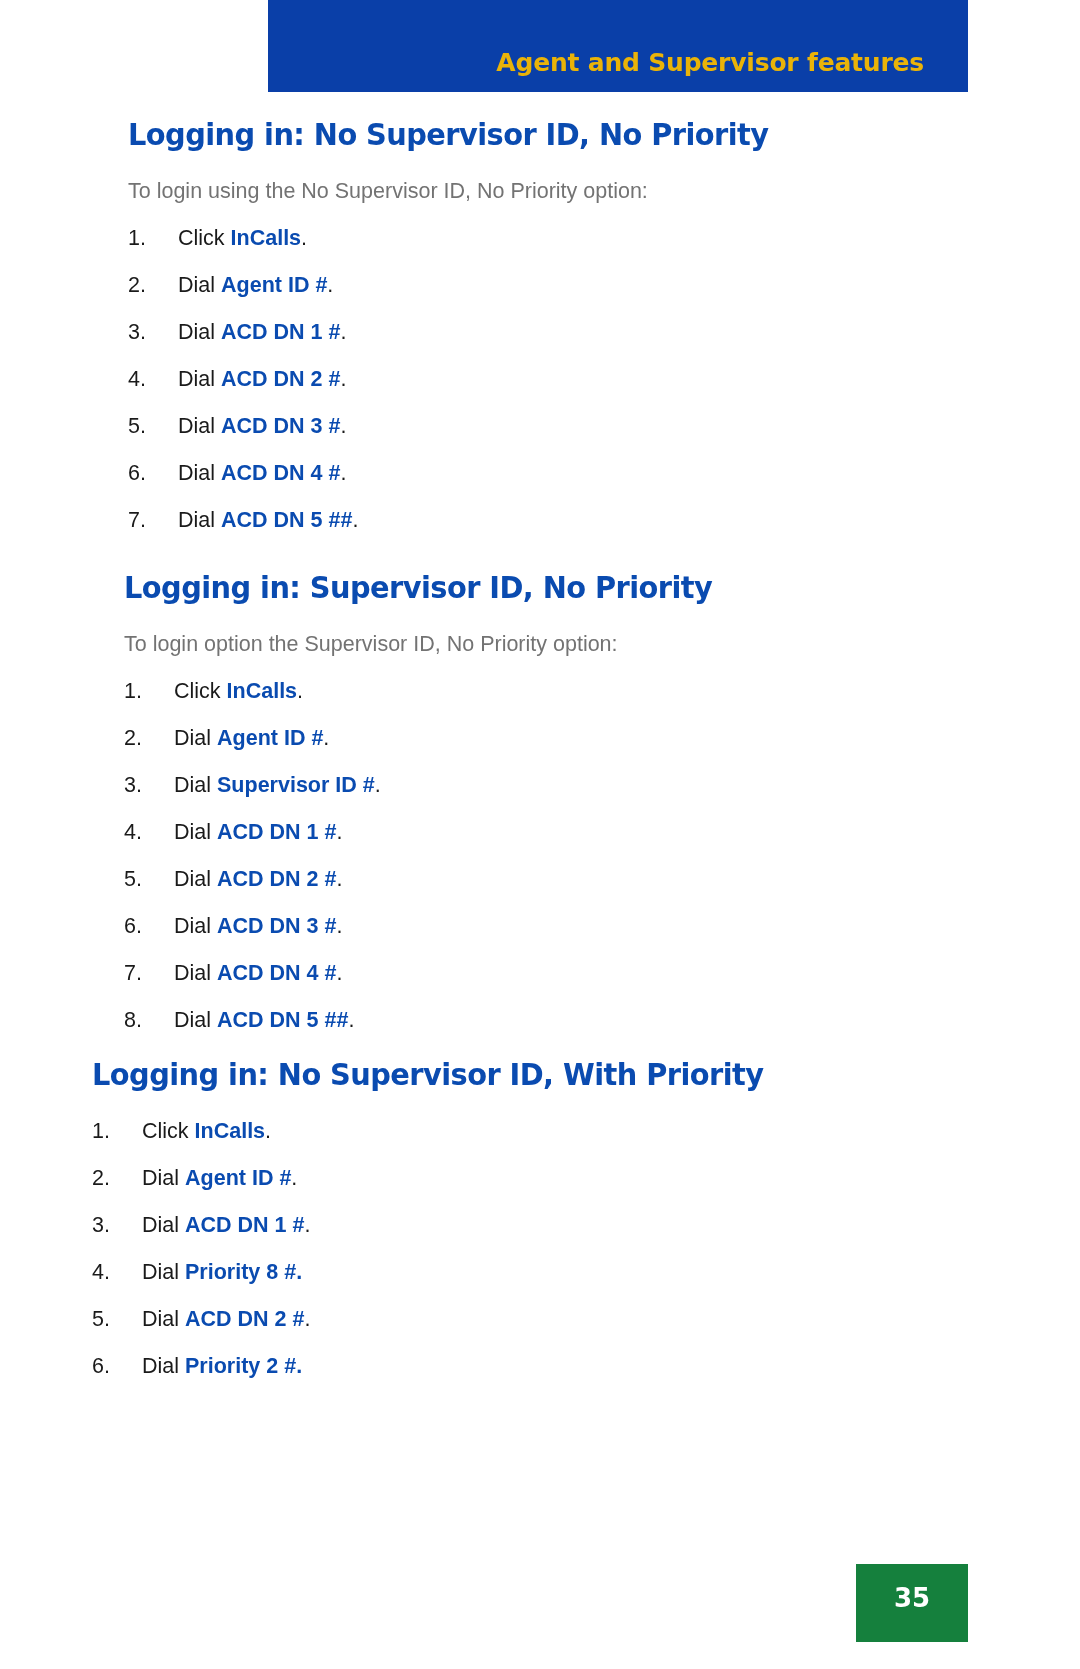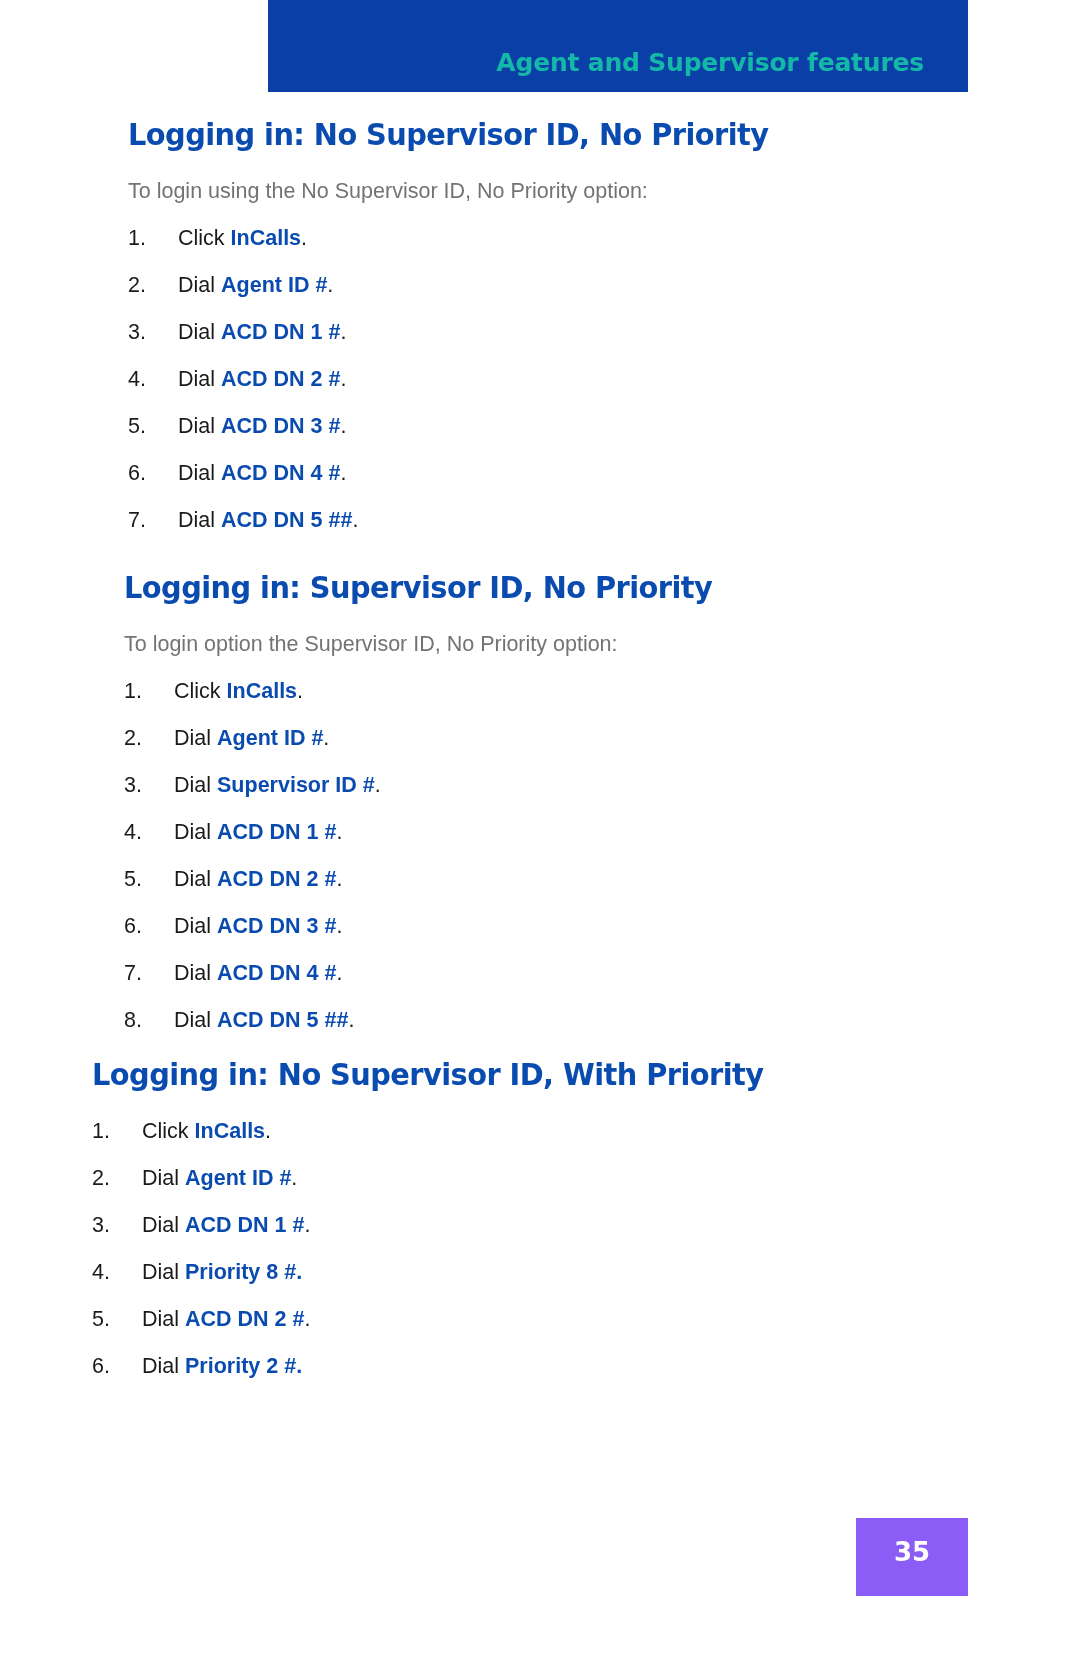--- a/index.html
+++ b/index.html
@@ -23,21 +23,21 @@
     top: 0;
     width: 700px;
     height: 92px;
     background: #0A3FA8;
     box-sizing: border-box;
   }
   .header-banner-title {
     position: absolute;
     right: 44px;
     bottom: 15px;
-    color: #14b8a6;
+    color: #eab308;
     font-family: "DejaVu Sans", sans-serif;
     font-size: 25px;
     font-weight: bold;
     letter-spacing: -0.2px;
     white-space: nowrap;
   }
 
   
   .page-content {
     position: absolute;
@@ -103,24 +103,24 @@
   .sec-3 { position: absolute; left: 0; top: 964px; }
 
   .section-heading.h1 { margin-bottom: 27px; }
   .section-intro.p1   { margin-bottom: 22px; }
   ol.steps li.step    { margin-bottom: 22px; }
 
   
   .footer-pagebox {
     position: absolute;
     left: 856px;
-    top: 1518px;
+    top: 1564px;
     width: 112px;
     height: 78px;
-    background: #8b5cf6;
+    background: #15803d;
   }
   .footer-pagenum {
     position: absolute;
     left: 0;
     top: 0;
     width: 112px;
     height: 78px;
     line-height: 68px;
     text-align: center;
     color: #ffffff;

